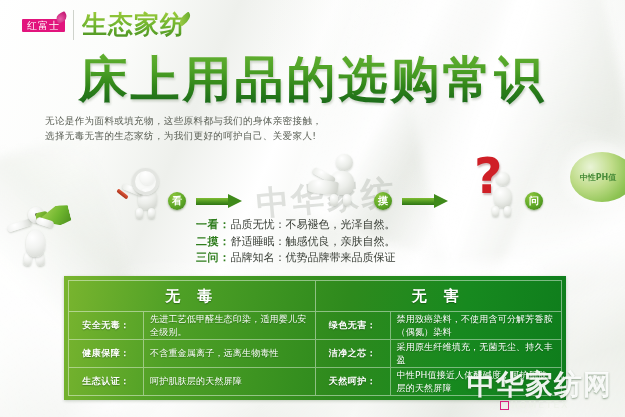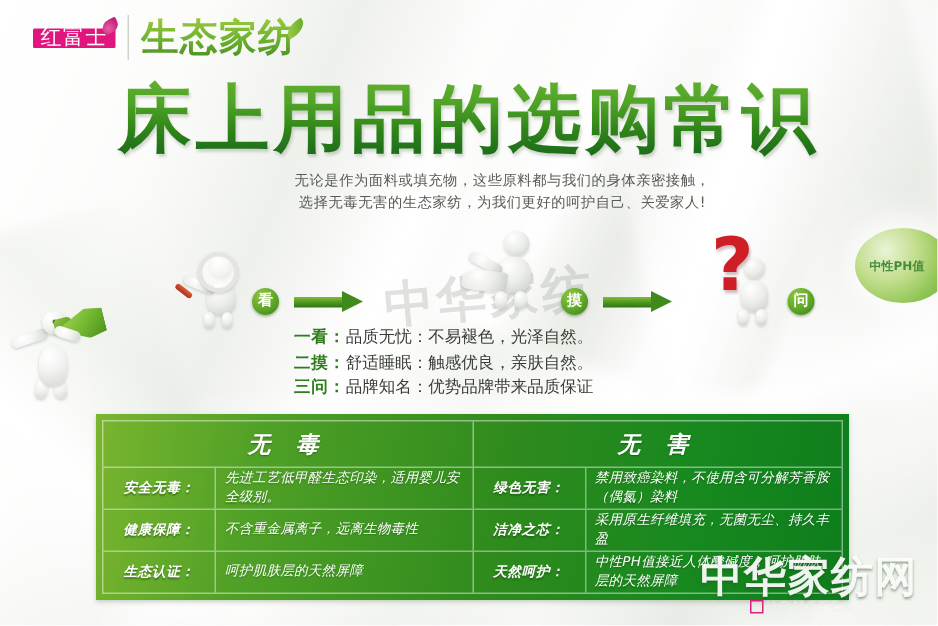--- a/index.html
+++ b/index.html
@@ -34,36 +34,36 @@
       filter:blur(6px);}
 
   
   #logo{position:absolute;left:22px;top:10px;display:flex;align-items:center;gap:8px;}
   .logo-left{position:relative;display:flex;flex-direction:column;align-items:center;}
   .logo-homes{font-family:"DejaVu Sans","Liberation Sans",sans-serif;font-weight:bold;font-size:20px;
     letter-spacing:-1px;color:#d8237e;line-height:20px;}
   .logo-leaf{position:absolute;right:-2px;top:-5px;width:11px;height:9px;
     background:radial-gradient(circle at 35% 60%,#e85fa8 0%,#c81f78 75%);
     border-radius:60% 10% 60% 10%;transform:rotate(-25deg);}
-  .logo-cn{margin-top:1px;background:#e2147d;color:#fff;font-size:14px;line-height:11px;
+  .logo-cn{margin-top:1px;background:#e2147d;color:#fff;font-size:10px;line-height:11px;
     padding:1px 5px 1px 5px;border-radius:1px;letter-spacing:1px;}
   .logo-div{width:1px;height:30px;background:#cfd3cc;}
   .logo-eco{font-size:25px;font-weight:bold;line-height:28px;letter-spacing:1px;
     background:linear-gradient(180deg,#9ccb3b 0%,#6cb22e 55%,#4a9022 100%);
     -webkit-background-clip:text;background-clip:text;color:transparent;}
   .logo-eco-leaf{position:absolute;left:96px;top:4px;width:14px;height:8px;
     background:linear-gradient(120deg,#a8d24a,#5ca529);border-radius:80% 5% 80% 5%;transform:rotate(-35deg);}
 
   
   #title{position:absolute;left:0;right:0;top:52px;text-align:center;
     font-size:49px;font-weight:bold;letter-spacing:3px;line-height:56px;
     background:linear-gradient(180deg,#63b030 0%,#4fa327 30%,#2f8418 62%,#17651c 100%);
     -webkit-background-clip:text;background-clip:text;color:transparent;
     filter:drop-shadow(1px 2px 1px rgba(120,140,110,.35));}
-  #subtitle{position:absolute;left:0;right:0;top:113px;text-align:center;
+  #subtitle{position:absolute;left:0;right:0;top:113px;
     color:#575c52;font-size:9.5px;line-height:15px;letter-spacing:.4px;margin-left:45px;}
   #subtitle div{white-space:nowrap;}
 
   
   #mascot{position:absolute;left:2px;top:186px;width:70px;height:80px;}
   .mb{position:absolute;border-radius:50%;
       background:radial-gradient(circle at 32% 28%,#ffffff 0%,#f2f3f1 45%,#d3d6d0 100%);
       box-shadow:0 1px 2px rgba(120,130,115,.35);}
   .m-head{left:26px;top:21px;width:16px;height:16px;}
   .m-body{left:24px;top:44px;width:19px;height:27px;border-radius:48% 48% 42% 42%;}
@@ -105,21 +105,21 @@
 
   
   #lines{position:absolute;left:196px;top:217px;font-size:11px;line-height:16.5px;}
   .ln{white-space:nowrap;}
   .ln .k{color:#2e7d1c;font-weight:bold;letter-spacing:.5px;}
   .ln .v{color:#3a3f37;}
 
   
   #tbl{position:absolute;left:64px;top:276px;width:502px;height:124px;
     background:linear-gradient(100deg,#7ab52f 0%,#4fa026 22%,#2e8a1d 55%,#17891f 78%,#0e7c1c 100%);
-    padding:4px;box-sizing:border-box;box-shadow:0 1px 3px rgba(80,110,70,.3);font-style:italic;}
+    padding:4px;box-sizing:border-box;box-shadow:0 1px 3px rgba(80,110,70,.3);}
   #tbl-inner{width:100%;height:100%;border:1px solid rgba(255,255,255,.45);box-sizing:border-box;
     display:flex;flex-direction:column;}
   .thead{display:flex;height:30px;flex:0 0 30px;border-bottom:1px solid rgba(255,255,255,.45);}
   .th{flex:1 1 50%;display:flex;align-items:center;justify-content:center;
     color:#ffffff;font-size:15px;font-weight:bold;letter-spacing:6px;
     text-shadow:0 1px 1px rgba(20,60,15,.5);}
   .th+.th{border-left:1px solid rgba(255,255,255,.45);}
   .tbody{flex:1 1 auto;display:flex;flex-direction:column;}
   .trow{flex:1 1 33.333%;display:flex;}
   .trow+.trow{border-top:1px solid rgba(255,255,255,.42);}

